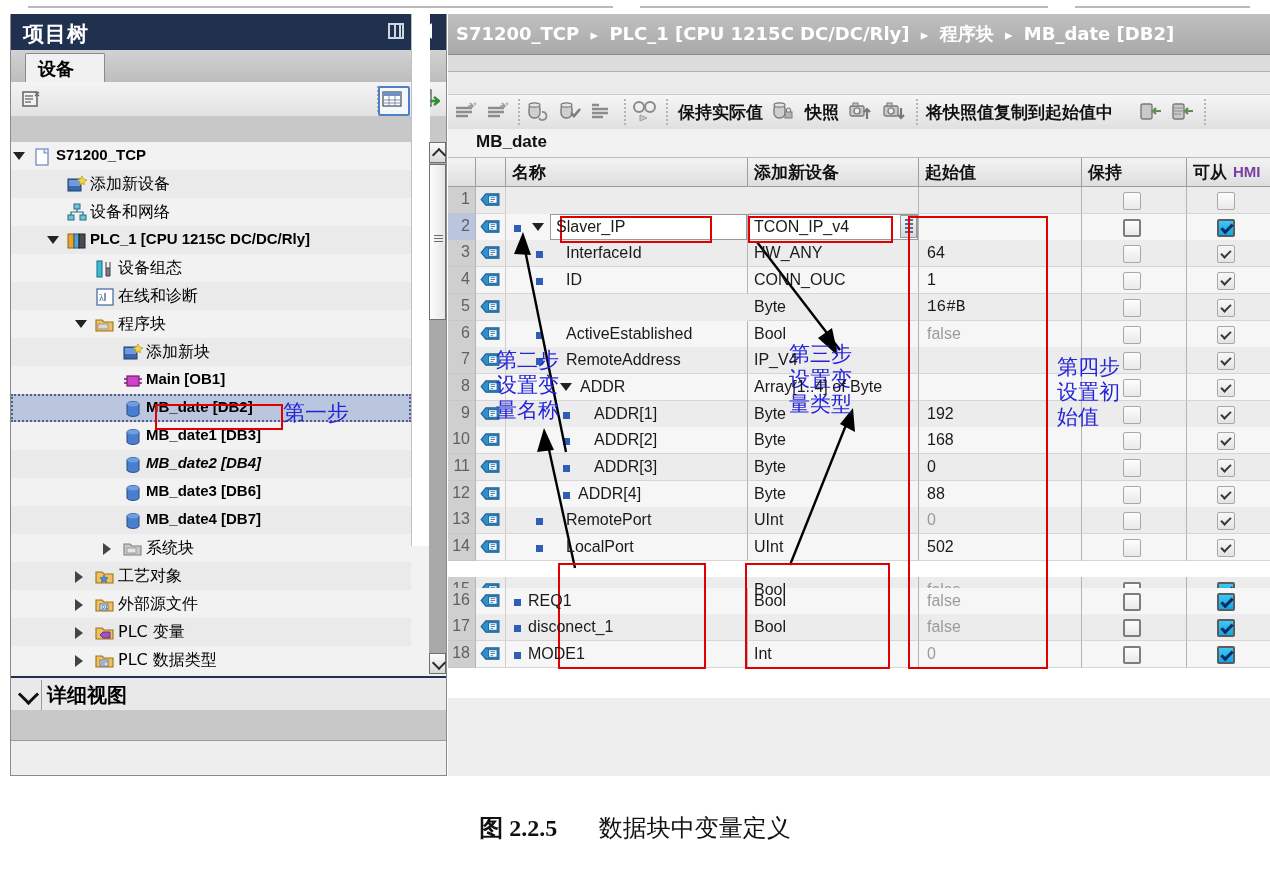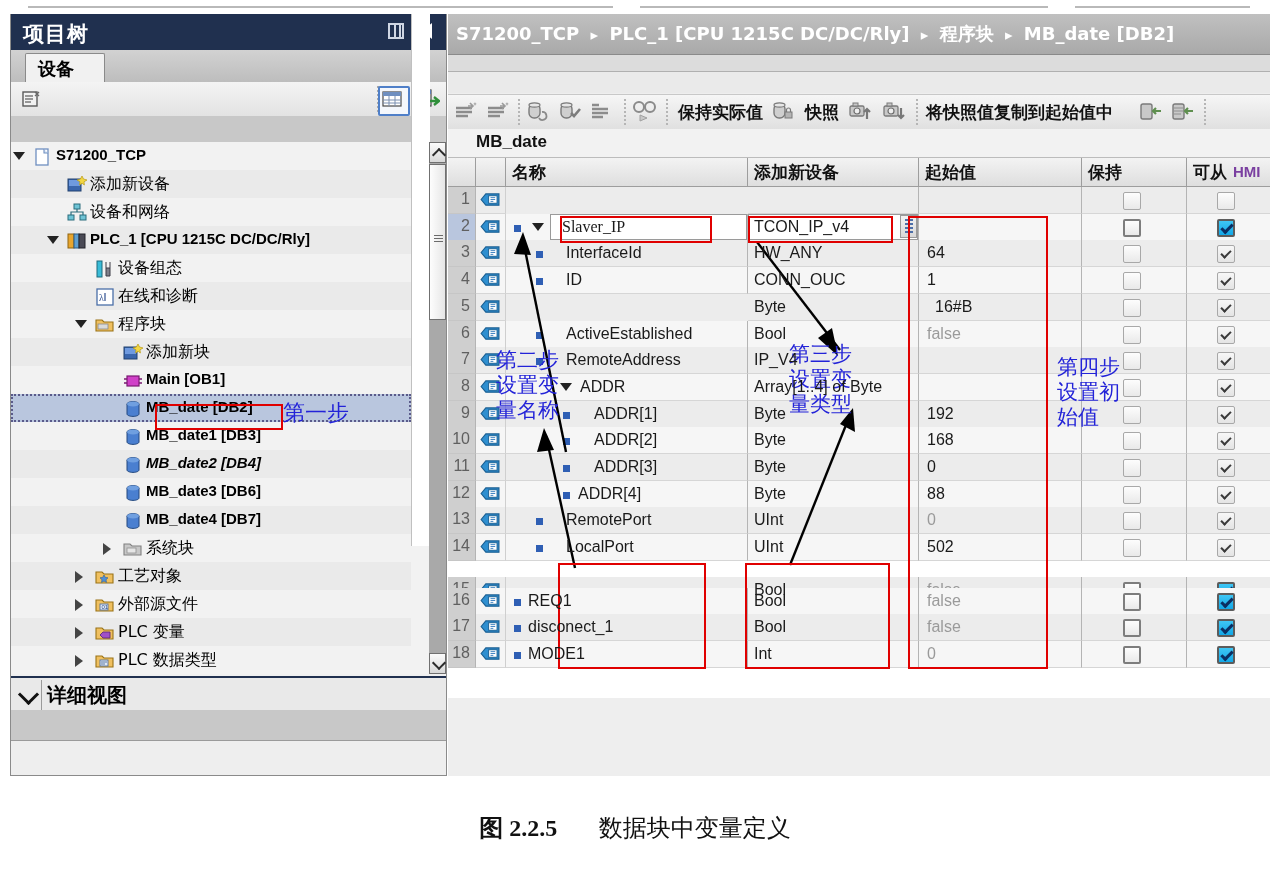--- a/index.html
+++ b/index.html
@@ -554,21 +554,21 @@
               <svg class="tagic" viewBox="0 0 22 16">
                 <path d="M1 8l5-6h14v12H6z" fill="#2f8fd0" stroke="#1a5f92" stroke-width="1.2"></path>
                 <rect x="9" y="4" width="9" height="8" fill="#fff" stroke="#1a5f92" stroke-width="1"></rect>
                 <path d="M11 6h5M11 8h5M11 10h3" stroke="#3a7fbf" stroke-width="1"></path>
               </svg>
             </div>
             <div class="cname">
               <div class="bluesq" style="left: 8px;"></div>
               <div class="expander" style="left: 26px;"></div>
               <div class="editcell" style="left: 44px;"></div>
-              <div class="txt" style="left: 56px; z-index: 2; font-family: Liberation Serif, serif;">Slaver_IP</div>
+              <div class="txt" style="left: 50px; z-index: 2;">Slaver_IP</div>
             </div>
             <div class="ctype">
               <div class="editcell"></div>
               <div class="typebtn">
                 <i></i>
               </div>
               <div class="txt" style="left: 6px; z-index: 2;">TCON_IP_v4</div>
             </div>
             <div class="cstart">
               <div class="txt" style="left: 8px;"></div>
@@ -644,21 +644,21 @@
               <svg class="tagic" viewBox="0 0 22 16">
                 <path d="M1 8l5-6h14v12H6z" fill="#2f8fd0" stroke="#1a5f92" stroke-width="1.2"></path>
                 <rect x="9" y="4" width="9" height="8" fill="#fff" stroke="#1a5f92" stroke-width="1"></rect>
                 <path d="M11 6h5M11 8h5M11 10h3" stroke="#3a7fbf" stroke-width="1"></path>
               </svg>
             </div>
             <div class="ctype">
               <div class="txt" style="left: 6px; z-index: 2;">Byte</div>
             </div>
             <div class="cstart">
-              <div class="txt" style="left: 16px;">16#B</div>
+              <div class="txt" style="left: 8px; font-family: Liberation Mono, monospace;">16#B</div>
             </div>
             <div class="ckeep">
               <div class="cbox"></div>
             </div>
             <div class="chmi">
               <div class="cbox chk" style="left: 30px;"></div>
             </div>
           </div>
           <div class="trw odd" style="top: 162.5px;">
             <div class="cellnum">

